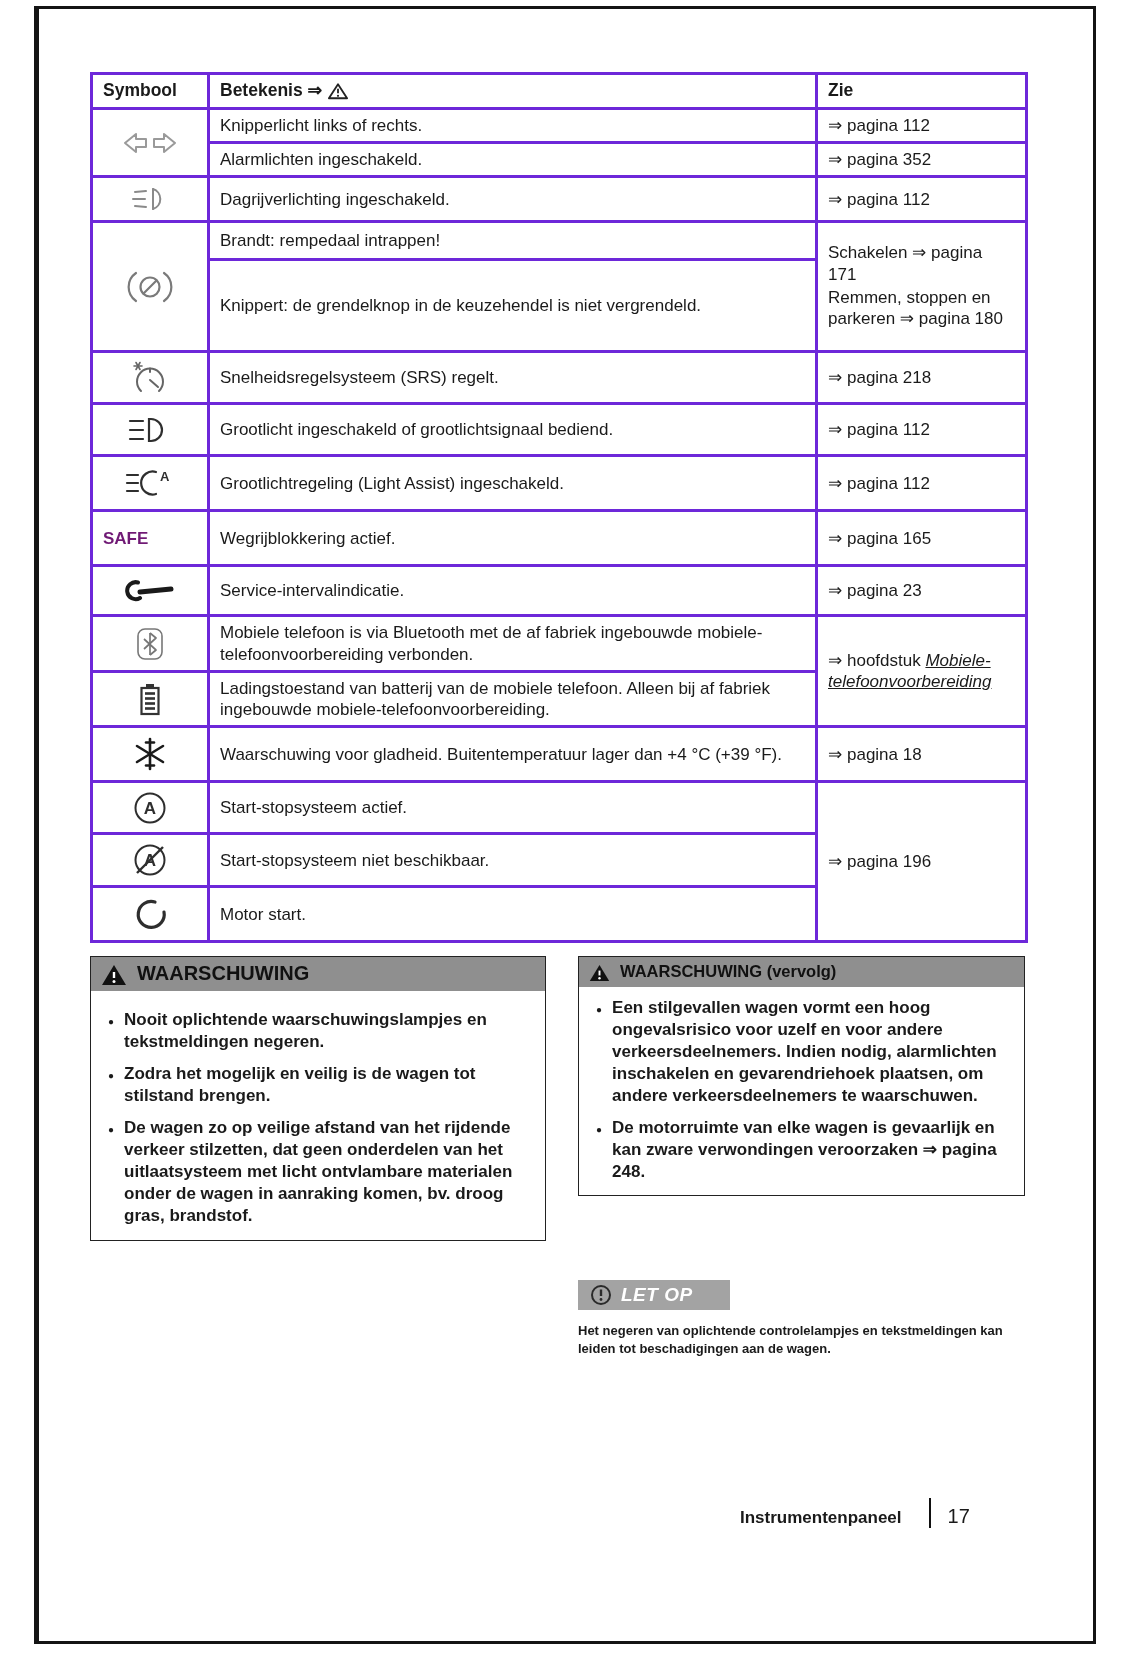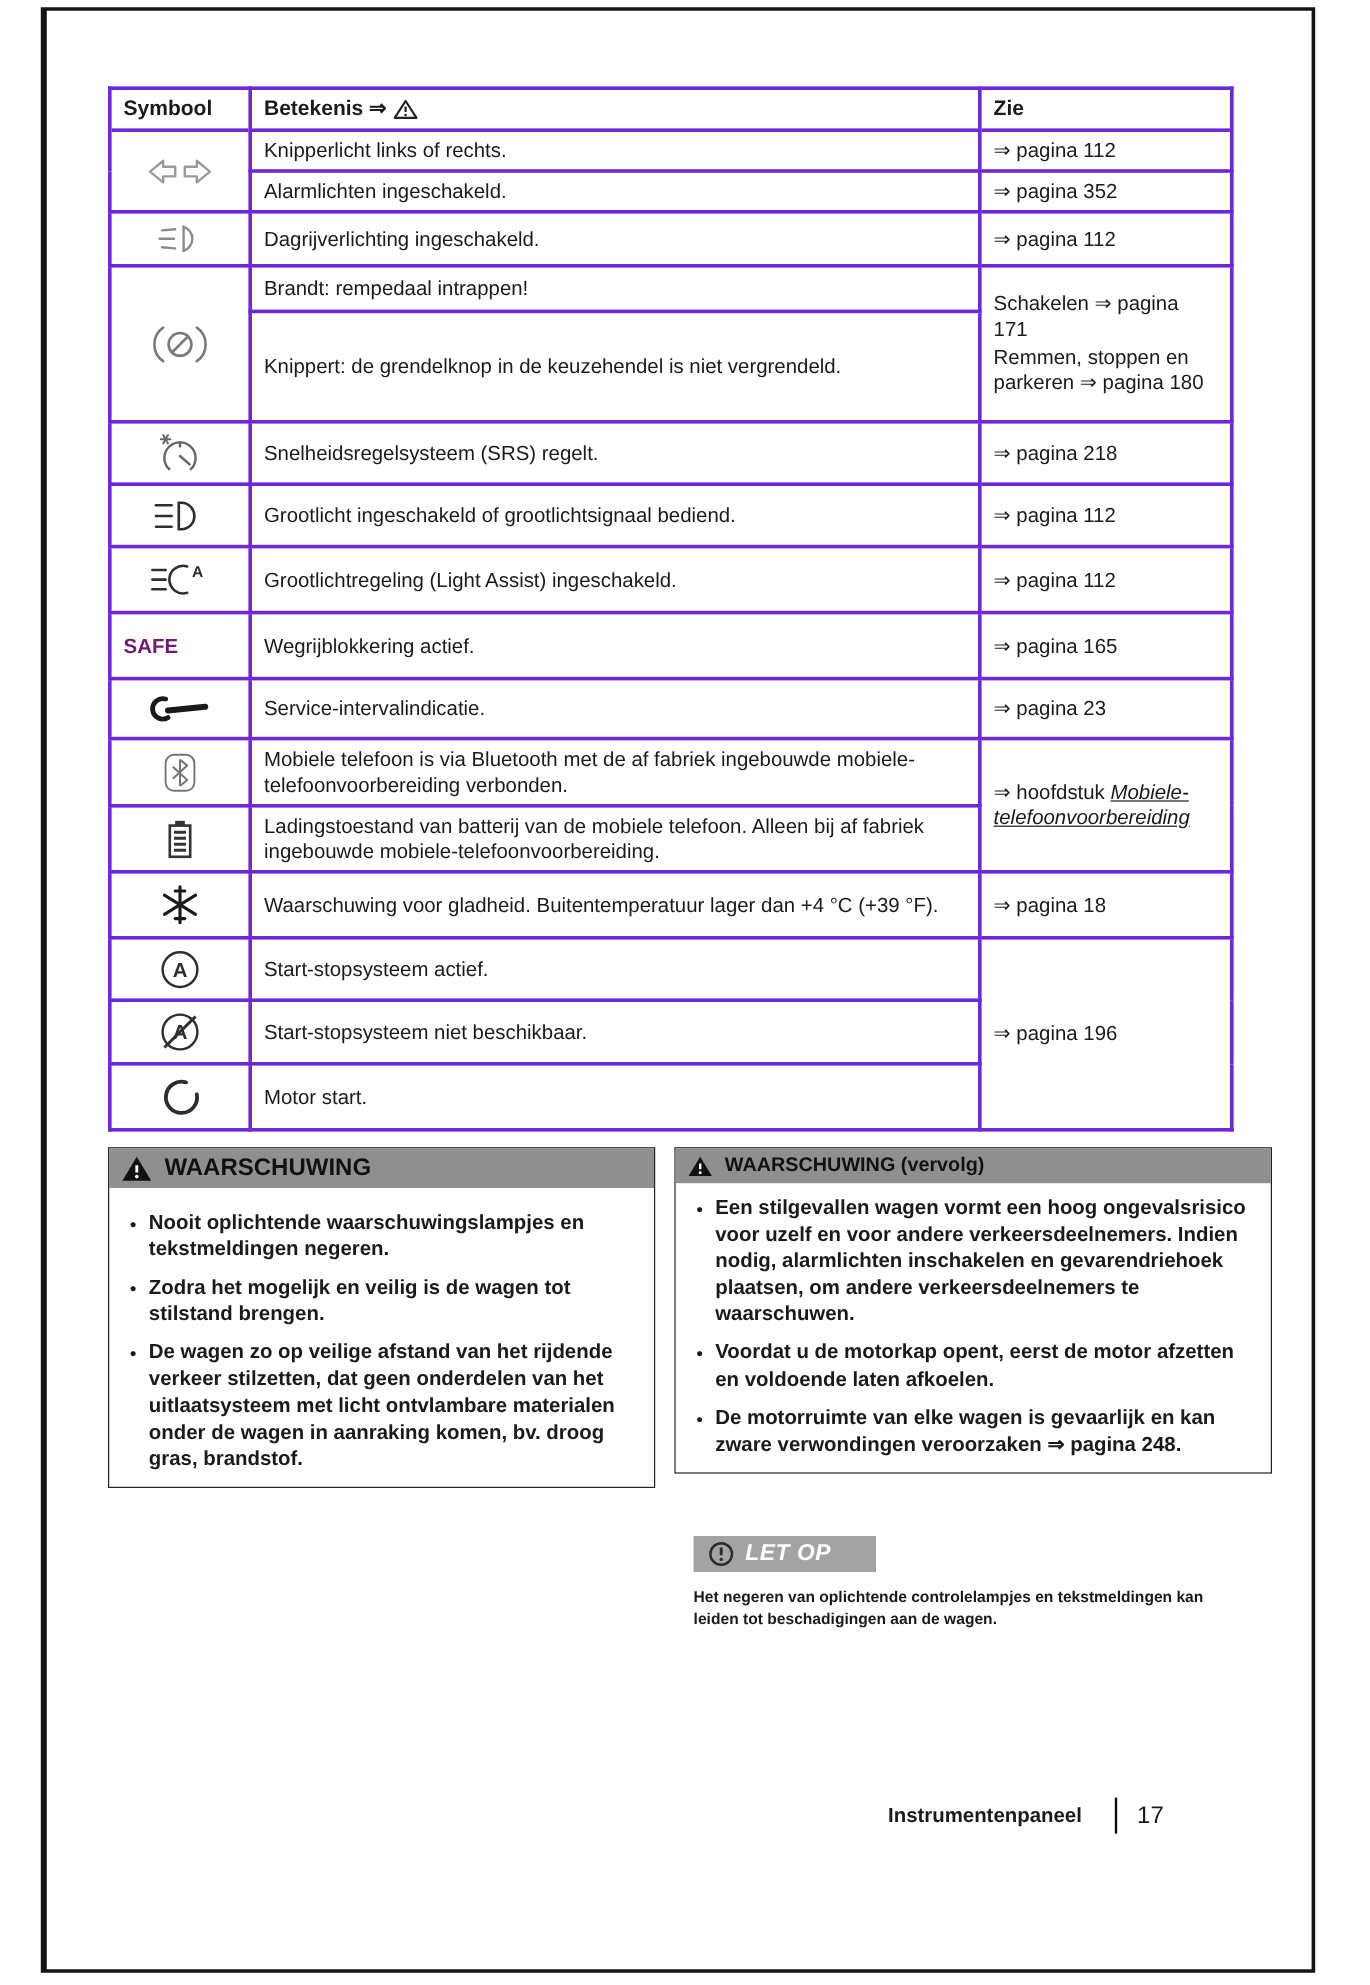--- a/index.html
+++ b/index.html
@@ -31,21 +31,21 @@
   td.symcell { text-align:center; padding:2px 4px; }
   td.seetop { vertical-align:top; padding-top:8px; }
   .safe-text { font-weight:bold; font-size:17px; letter-spacing:0px; color:#701a75; }
   .see-line { margin-bottom:2px; }
   .italic { font-style:italic;text-decoration:underline; }
   th .hdr-flex { display:flex; align-items:center; gap:6px; }
 
   
   .warnbox { position:absolute; border:1.5px solid #222; box-sizing:border-box; background:#fff;margin-top:12px; }
   #warn-left  { left:90px;  top:944px; width:456px; }
-  #warn-right { left:562px; top:944px; width:498px; }
+  #warn-right { left:578px; top:944px; width:447px; }
   .warnhead {
     display:flex; align-items:center; gap:10px; background:#8f8f8f;
     padding:5px 10px; font-weight:bold; color:#111;
   }
   #warn-left .warnhead { font-size:20px; }
   #warn-right .warnhead { font-size:16.5px; }
   .warnbody { padding:8px 12px 12px 12px; font-weight:bold; font-size:17px; line-height:1.3; }
   .warn-intro { margin-bottom:4px; }
   .bullet { display:flex; margin-top:10px; }
   .bullet::before { content:"●"; font-size:10px; margin:6px 10px 0 5px; flex:0 0 auto; }
@@ -55,21 +55,21 @@
     position:absolute; left:578px; top:1280px; width:152px; box-sizing:border-box;
     background:#a3a3a3; display:flex; align-items:center; gap:9px; padding:4px 12px;
   }
   .letop-title { color:#ffffff; font-weight:bold; font-style:italic; font-size:19px; letter-spacing:0.5px; }
   .letop-text {
     position:absolute; left:578px; top:1322px; width:445px;
     font-weight:bold; font-size:13px; line-height:1.35;
   }
 
   
-  .footer { position:absolute; left:740px; top:1498px; display:flex; align-items:center; }
+  .footer { position:absolute; left:740px; top:1498px; display:flex; align-items:flex-end; }
   .footer-label { font-weight:bold; font-size:17px; }
   .footer-div { width:2px; height:30px; background:#111; margin:0 17px 0 27px; }
   .footer-page { font-size:20px; }
 
   svg { display:block; margin:0 auto; }
   svg.inline { display:inline-block; vertical-align:middle; }
 </style>
 </head>
 <body>
 
@@ -325,21 +325,20 @@
       <svg class="inline" width="21" height="18" viewBox="0 0 26 22">
         <polygon points="13,1 25,21 1,21" fill="#111"></polygon>
         <line x1="13" y1="8" x2="13" y2="14" stroke="#fff" stroke-width="2.4"></line>
         <circle cx="13" cy="17.5" r="1.5" fill="#fff"></circle>
       </svg>
     </span>
     <span>WAARSCHUWING (vervolg)</span>
   </div>
   <div class="warnbody">
     <div class="bullet" style="margin-top:2px">Een stilgevallen wagen vormt een hoog ongevalsrisico voor uzelf en voor andere verkeersdeelnemers. Indien nodig, alarmlichten inschakelen en gevarendriehoek plaatsen, om andere verkeersdeelnemers te waarschuwen.</div>
-    <div class="bullet">Voordat u de motorkap opent, eerst de motor afzetten en voldoende laten afkoelen.</div>
     <div class="bullet">De motorruimte van elke wagen is gevaarlijk en kan zware verwondingen veroorzaken ⇒ pagina 248.</div>
   </div>
 </div>
 
 <div class="letop-bar">
   <span>
     <svg class="inline" width="22" height="22" viewBox="0 0 22 22">
       <circle cx="11" cy="11" r="9" fill="none" stroke="#2a2a2a" stroke-width="2"></circle>
       <line x1="11" y1="5.5" x2="11" y2="12" stroke="#2a2a2a" stroke-width="2.4"></line>
       <circle cx="11" cy="15.5" r="1.4" fill="#2a2a2a"></circle>

